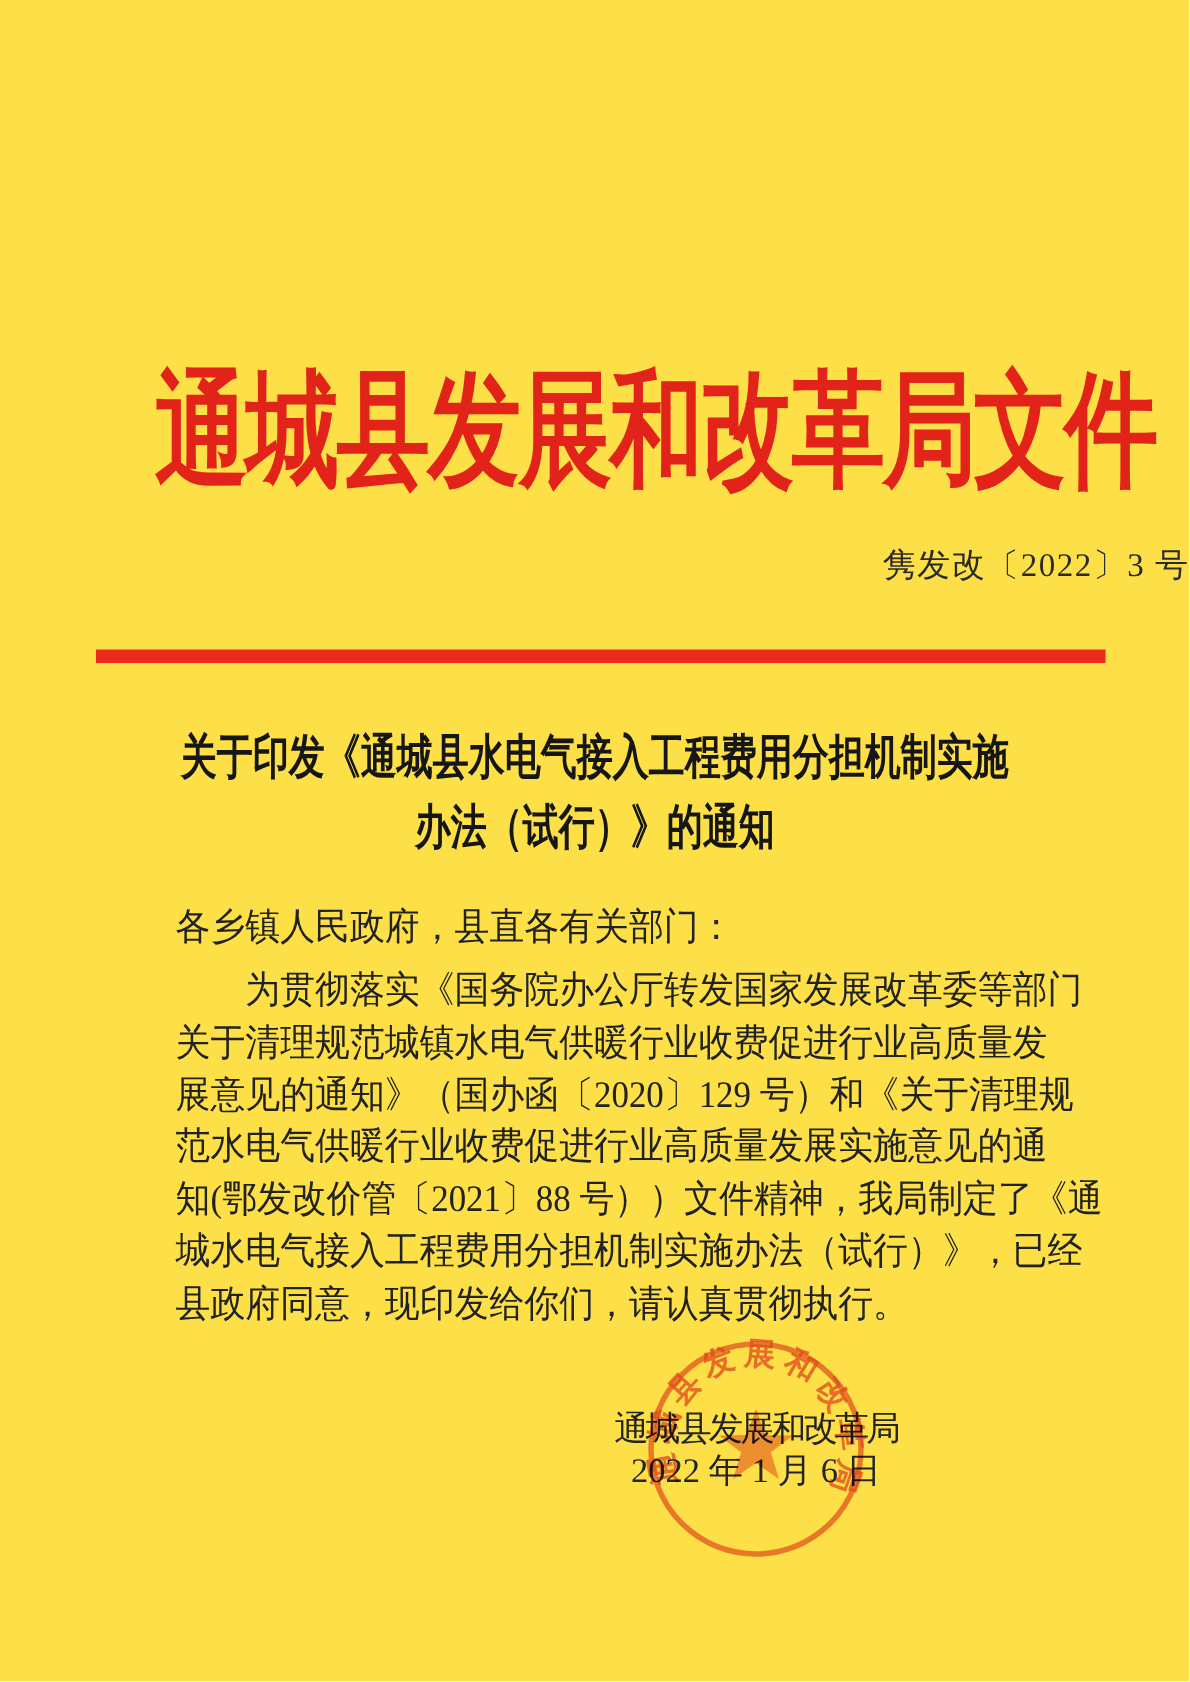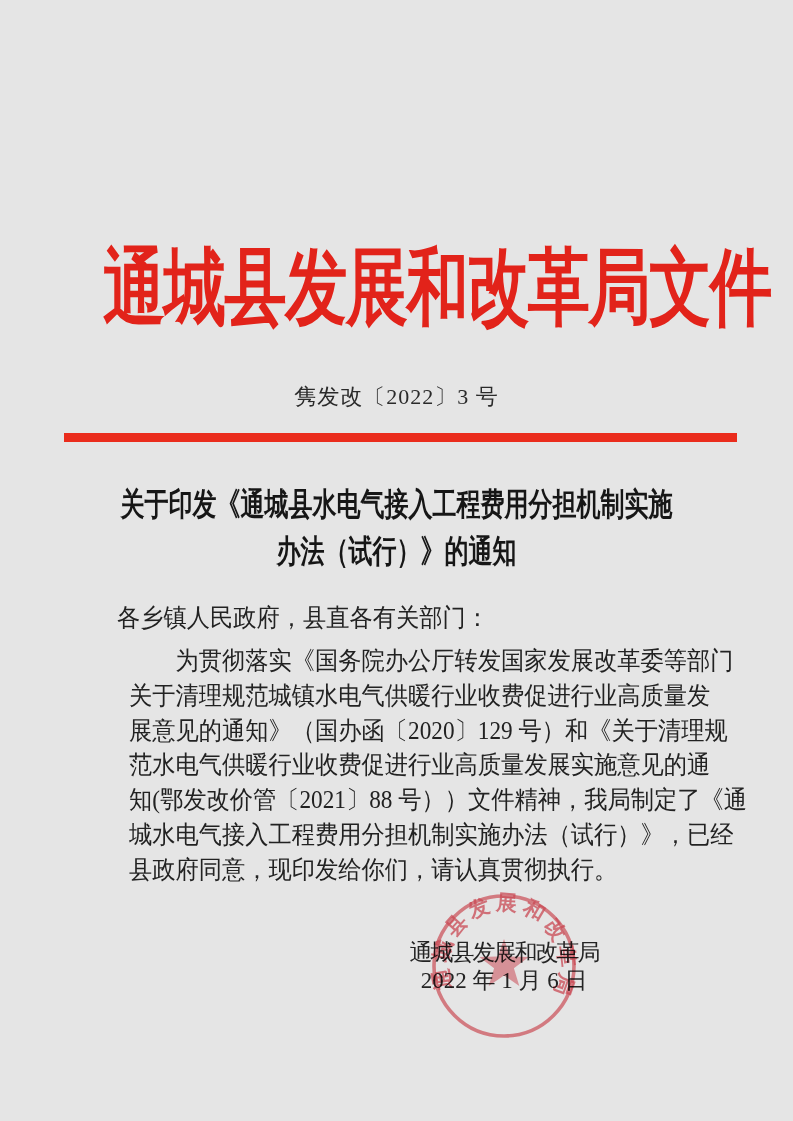--- a/index.html
+++ b/index.html
@@ -4,21 +4,21 @@
 <style>
   html, body {
     margin: 0;
     padding: 0;
     background: #ffffff;
   }
   .page {
     position: relative;
     width: 793px;
     height: 1121px;
-    background: #e5e5e5;
+    background: #fde047;
     overflow: hidden;
     font-family: "Liberation Serif", "DejaVu Serif", serif;
     color: #1d1d1d;
   }
   
   .letterhead {
     position: absolute;
     top: 236px;
     left: 0;
     width: 100%;
@@ -28,24 +28,24 @@
     color: #e2231a;
     white-space: nowrap;
     letter-spacing: -2px;
     transform: scaleX(0.74);
     transform-origin: 50% 50%;
     line-height: 104px;
   }
   
   .doc-number {
     position: absolute;
-    top: 382px;
+    top: 362px;
     left: 0;
     width: 100%;
-    text-align: center;
+    text-align: right;
     font-size: 22px;
     color: #2a2a2a;
     letter-spacing: 1px;
   }
   
   .red-rule {
     position: absolute;
     top: 433px;
     left: 64px;
     width: 673px;
@@ -78,21 +78,20 @@
     transform: scaleX(0.93);
     transform-origin: 0 50%;
   }
   .paragraph {
     position: absolute;
     top: 644px;
     left: 117px;
     width: 600px;
     font-size: 25px;
     color: #222222;
-    margin-left: 12px;
   }
   .body-line {
     line-height: 34.8px;
     white-space: nowrap;
     transform: scaleX(0.93);
     transform-origin: 0 50%;
   }
   .body-line.indent {
     text-indent: 2em;
   }

